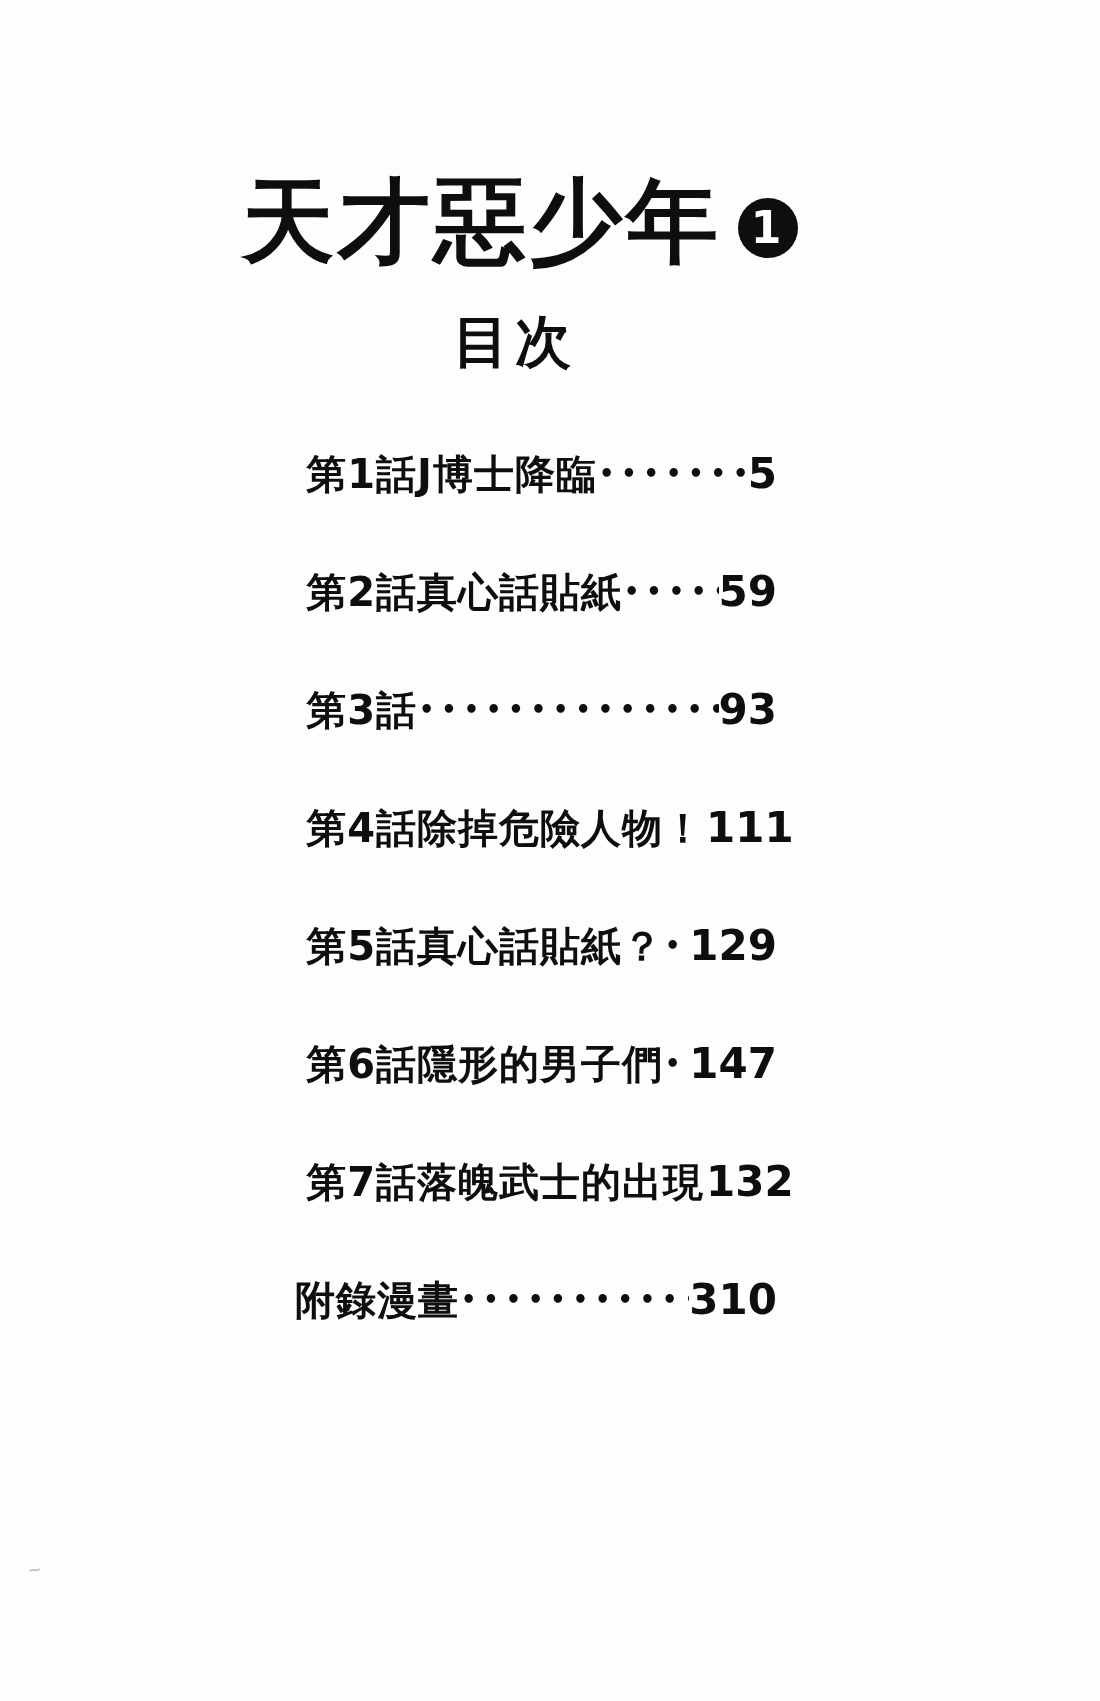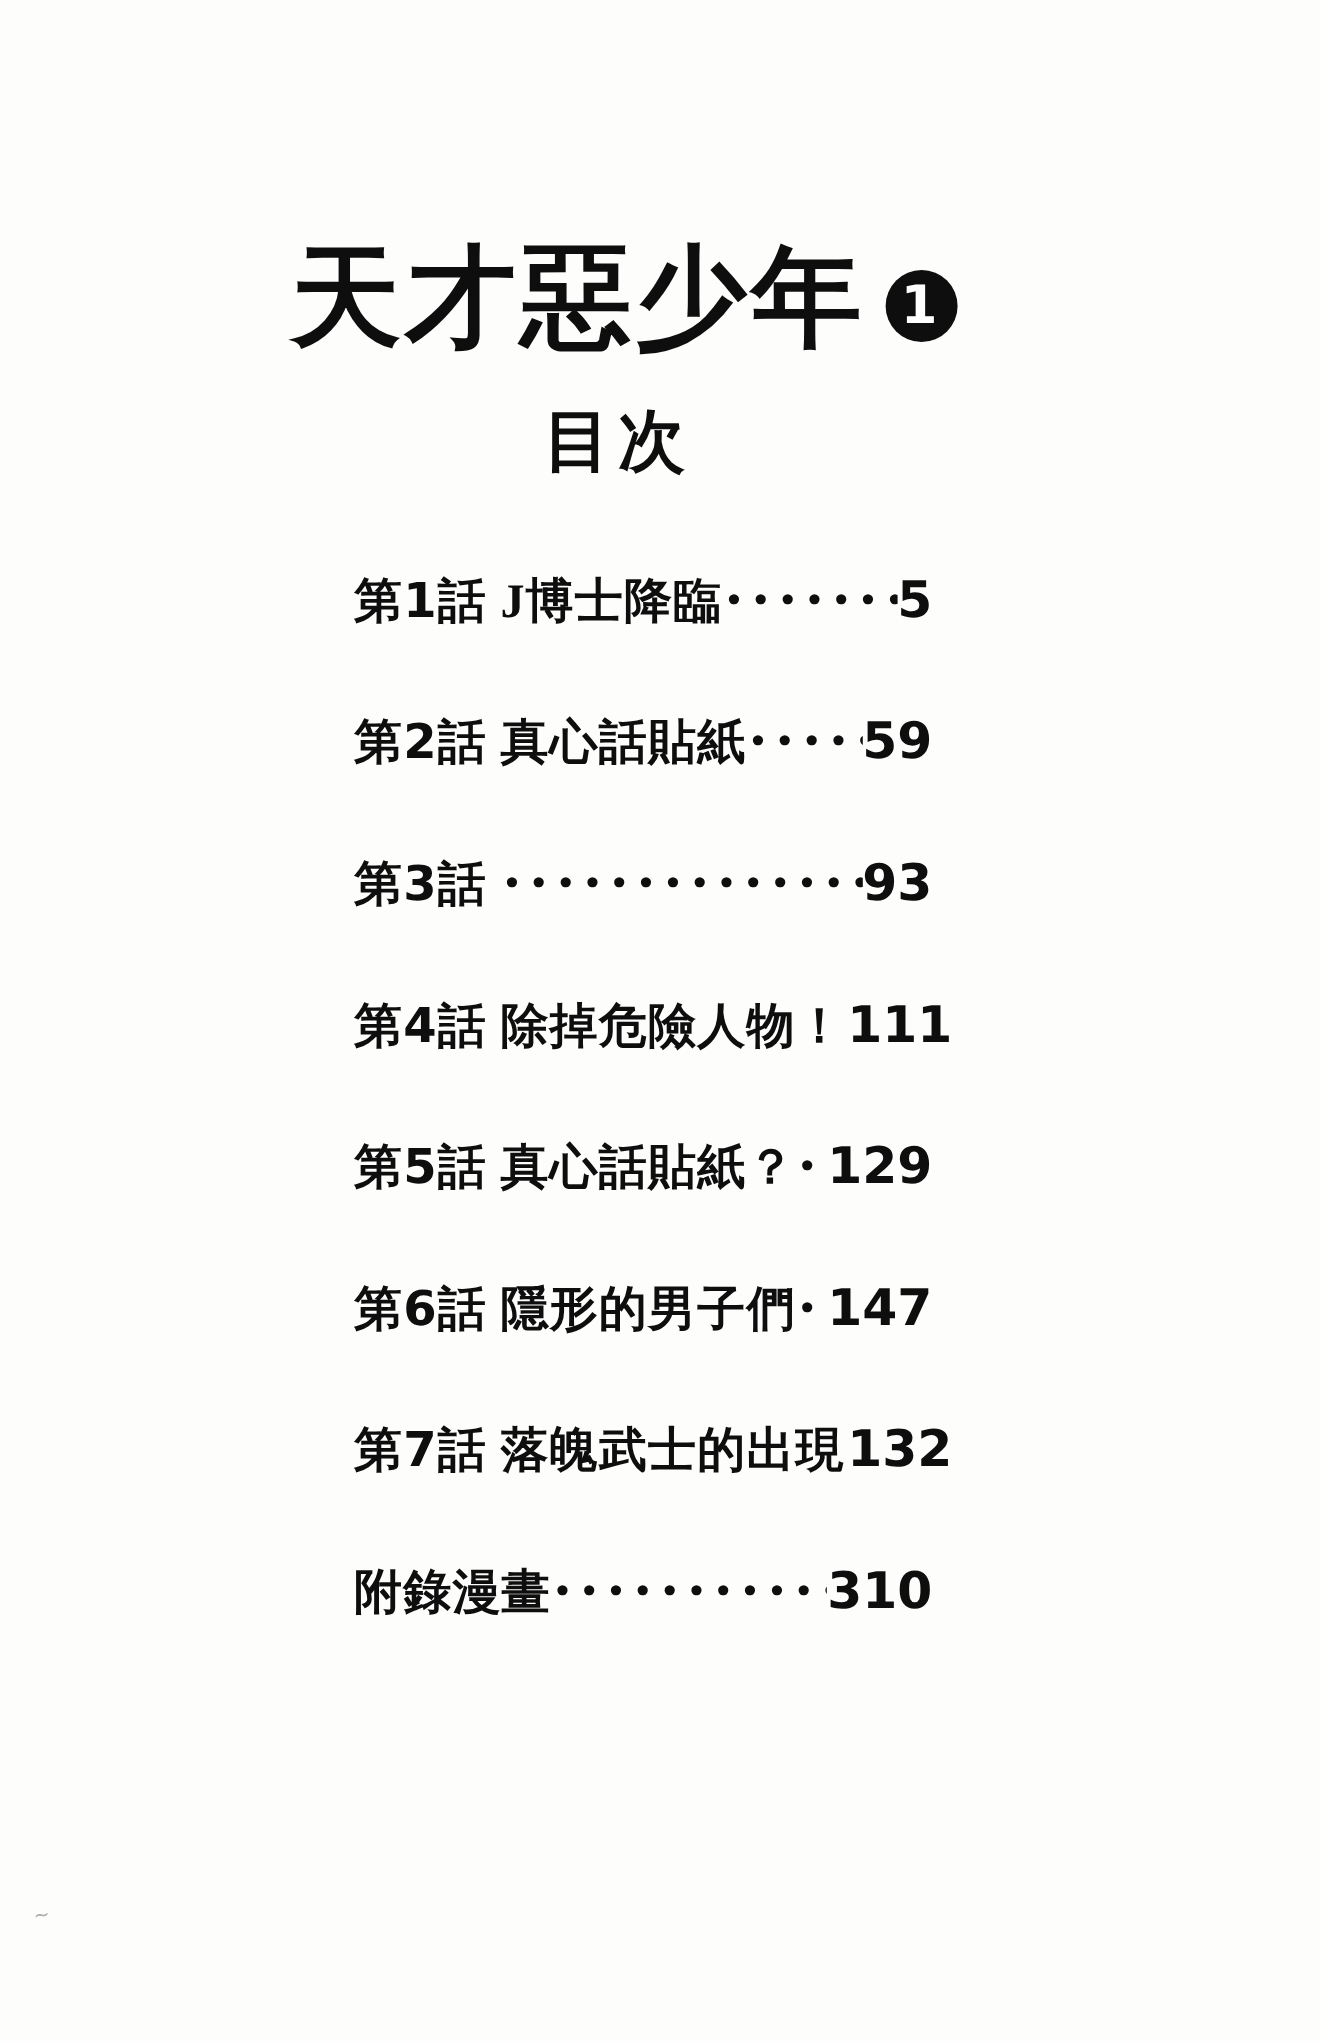--- a/index.html
+++ b/index.html
@@ -5,21 +5,21 @@
   html,body{margin:0;padding:0;}
   body{
     width:1100px;height:1701px;
     background:#fdfdfc;
     font-family:"DejaVu Sans","Liberation Sans",sans-serif;
     color:#0e0e0e;
     overflow:hidden;
     position:relative;
   }
   .page{
-    position:absolute;inset:0;margin-top:26px;
+    position:absolute;inset:0;
   }
   
   .book-title{
     position:absolute;
     top:160px;left:0;width:1040px;
     text-align:center;
     font-size:92px;
     font-weight:900;
     letter-spacing:4px;
     white-space:nowrap;
@@ -53,30 +53,30 @@
   }
   .toc-row{
     display:flex;
     align-items:baseline;
     height:52px;
     margin-bottom:66px;
     font-size:40px;
     font-weight:800;
     white-space:nowrap;
     line-height:52px;
+    text-align:right;
   }
   .chap{
     width:122px;
     flex:0 0 122px;
     letter-spacing:1px;
   }
   .toc-row .title{
     flex:0 0 auto;
     letter-spacing:1px;
-    font-family:Liberation Serif, serif;
   }
   .dots{
     flex:1 1 0;
     overflow:hidden;
     align-self:center;
     font-size:24px;
     letter-spacing:7px;
     line-height:52px;
     padding-left:2px;
     min-width:0;

